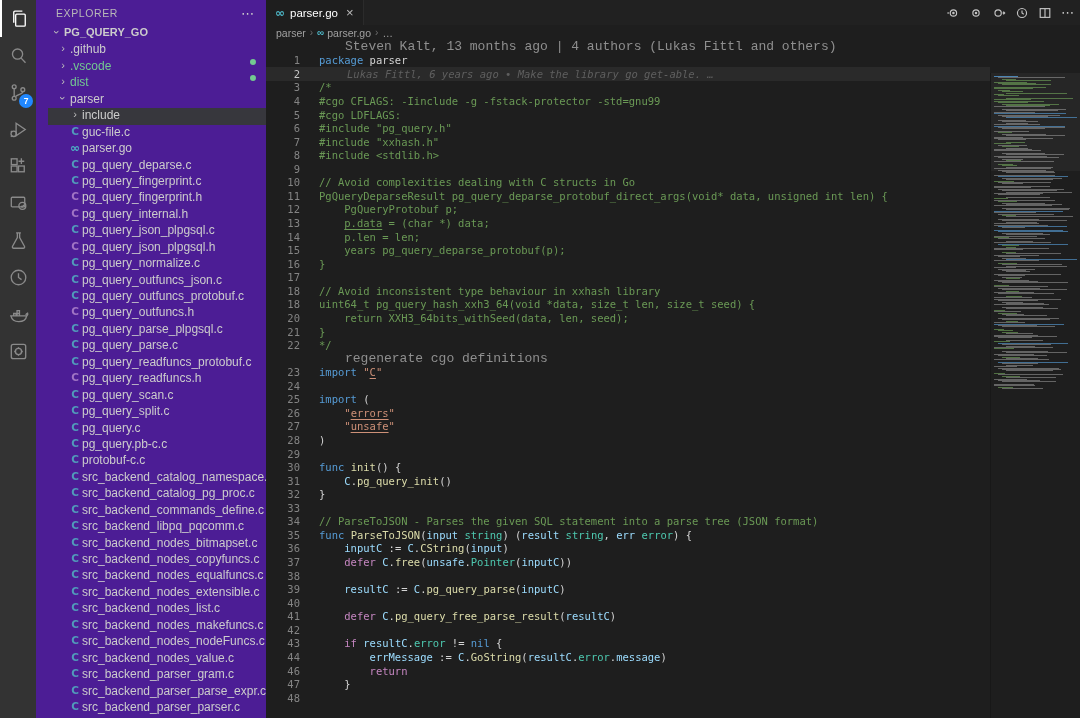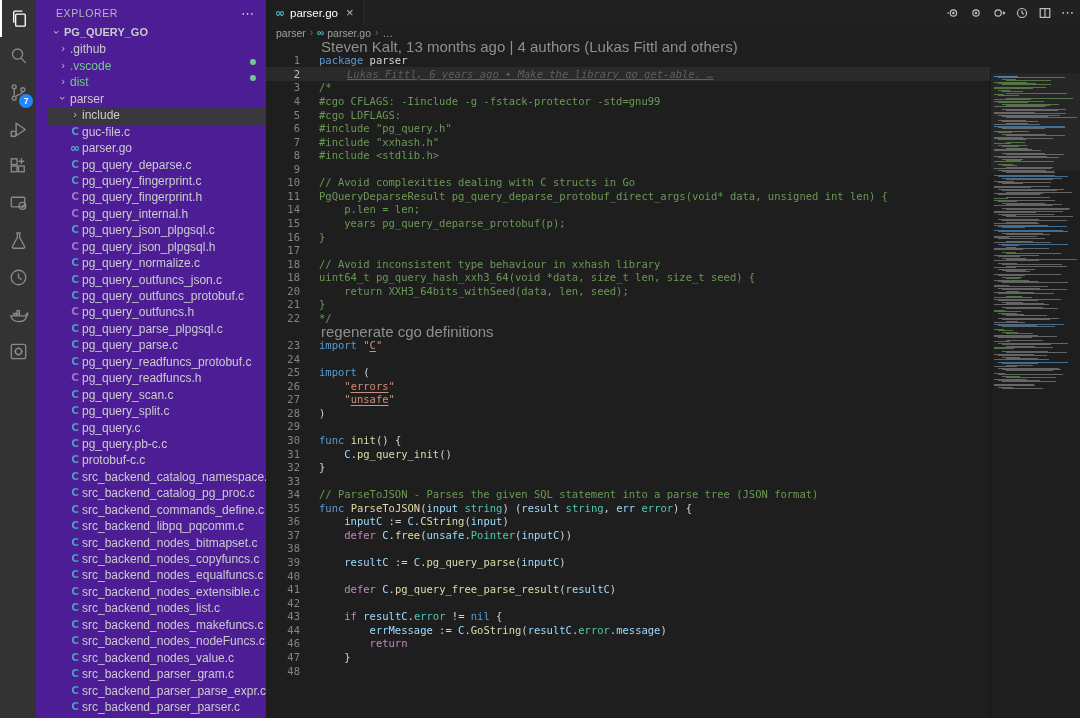--- a/index.html
+++ b/index.html
@@ -49,31 +49,31 @@
   .breadcrumbs { height:15px; display:flex; align-items:center; padding-left:10px; gap:4px;
                  font-size:10.5px; color:#a0a0a0; flex-shrink:0; }
   .bc-sep { color:#6e6e6e; font-size:10px; }
   .bc-item { cursor:pointer; display:flex; align-items:center; gap:3px; }
   .bc-go { color:#4db6c6; font-weight:bold; font-style:italic; font-size:10px; }
 
   .code-area { flex:1; overflow:hidden; position:relative;
                font-family:"DejaVu Sans Mono","Liberation Mono",monospace; font-size:10.5px; }
   .code-scroll { position:absolute; top:0; left:0; right:90px; }
   .lens-row { height:13.5px; display:flex; align-items:center; }
-  .lens-text { margin-left:55px; color:#8f8f8f; font-size:15px;
-               font-family:Liberation Sans, sans-serif; cursor:pointer; }
+  .lens-text { margin-left:79px; color:#8f8f8f; font-size:13px;
+               font-family:Liberation Mono, monospace; cursor:pointer; }
   .code-line { height:13.57px; display:flex; align-items:center; white-space:pre; }
   .code-line.current { background:rgba(255,255,255,0.055); }
   .gutter { width:34px; text-align:right; color:#848484; flex-shrink:0; font-size:10.5px; }
   .current .gutter { color:#c6c6c6; }
   .ltext { padding-left:19px; }
   .tk-kw{color:#569cd6} .tk-ctrl{color:#c586c0} .tk-fn{color:#dcdcaa} .tk-type{color:#4ec9b0}
   .tk-str{color:#ce9178} .tk-com{color:#6a9955} .tk-var{color:#9cdcfe} .tk-plain{color:#d4d4d4}
   .und { text-decoration:underline; text-underline-offset:2px; }
-  .blame { color:#5f5f5f; font-style:italic; margin-left:28px;text-decoration:underline; }
+  .blame { color:#5f5f5f; font-style:italic; margin-left:28px; }
 
   .minimap { position:absolute; top:33px; right:0; width:90px; bottom:0; overflow:hidden;
              border-left:1px solid #181818; }
   .mm-slider { position:absolute; top:0; left:0; right:0; height:98px; background:rgba(120,120,120,0.10); }
   .mm-line { height:1px; margin-bottom:0.38px; opacity:0.8; }
 </style>
 </head>
 <body>
 
 <div class="window">
@@ -475,20 +475,22 @@
           <div class="code-line current"><span class="gutter">2</span><span class="ltext"><span class="blame">Lukas Fittl, 6 years ago • Make the library go get-able. …</span></span></div>
           <div class="code-line"><span class="gutter">3</span><span class="ltext"><span class="tk-com">/*</span></span></div>
           <div class="code-line"><span class="gutter">4</span><span class="ltext"><span class="tk-com">#cgo CFLAGS: -Iinclude -g -fstack-protector -std=gnu99</span></span></div>
           <div class="code-line"><span class="gutter">5</span><span class="ltext"><span class="tk-com">#cgo LDFLAGS:</span></span></div>
           <div class="code-line"><span class="gutter">6</span><span class="ltext"><span class="tk-com">#include "pg_query.h"</span></span></div>
           <div class="code-line"><span class="gutter">7</span><span class="ltext"><span class="tk-com">#include "xxhash.h"</span></span></div>
           <div class="code-line"><span class="gutter">8</span><span class="ltext"><span class="tk-com">#include &lt;stdlib.h&gt;</span></span></div>
           <div class="code-line"><span class="gutter">9</span><span class="ltext"></span></div>
           <div class="code-line"><span class="gutter">10</span><span class="ltext"><span class="tk-com">// Avoid complexities dealing with C structs in Go</span></span></div>
           <div class="code-line"><span class="gutter">11</span><span class="ltext"><span class="tk-com">PgQueryDeparseResult pg_query_deparse_protobuf_direct_args(void* data, unsigned int len) {</span></span></div>
+          <div class="code-line"><span class="gutter">12</span><span class="ltext"><span class="tk-com">    PgQueryProtobuf p;</span></span></div>
+          <div class="code-line"><span class="gutter">13</span><span class="ltext"><span class="tk-com">    </span><span class="tk-com und">p.data</span><span class="tk-com"> = (char *) data;</span></span></div>
           <div class="code-line"><span class="gutter">14</span><span class="ltext"><span class="tk-com">    p.len = len;</span></span></div>
           <div class="code-line"><span class="gutter">15</span><span class="ltext"><span class="tk-com">    years pg_query_deparse_protobuf(p);</span></span></div>
           <div class="code-line"><span class="gutter">16</span><span class="ltext"><span class="tk-com">}</span></span></div>
           <div class="code-line"><span class="gutter">17</span><span class="ltext"></span></div>
           <div class="code-line"><span class="gutter">18</span><span class="ltext"><span class="tk-com">// Avoid inconsistent type behaviour in xxhash library</span></span></div>
           <div class="code-line"><span class="gutter">18</span><span class="ltext"><span class="tk-com">uint64_t pg_query_hash_xxh3_64(void *data, size_t len, size_t seed) {</span></span></div>
           <div class="code-line"><span class="gutter">20</span><span class="ltext"><span class="tk-com">    return XXH3_64bits_withSeed(data, len, seed);</span></span></div>
           <div class="code-line"><span class="gutter">21</span><span class="ltext"><span class="tk-com">}</span></span></div>
           <div class="code-line"><span class="gutter">22</span><span class="ltext"><span class="tk-com">*/</span></span></div>
           <div class="lens-row">

